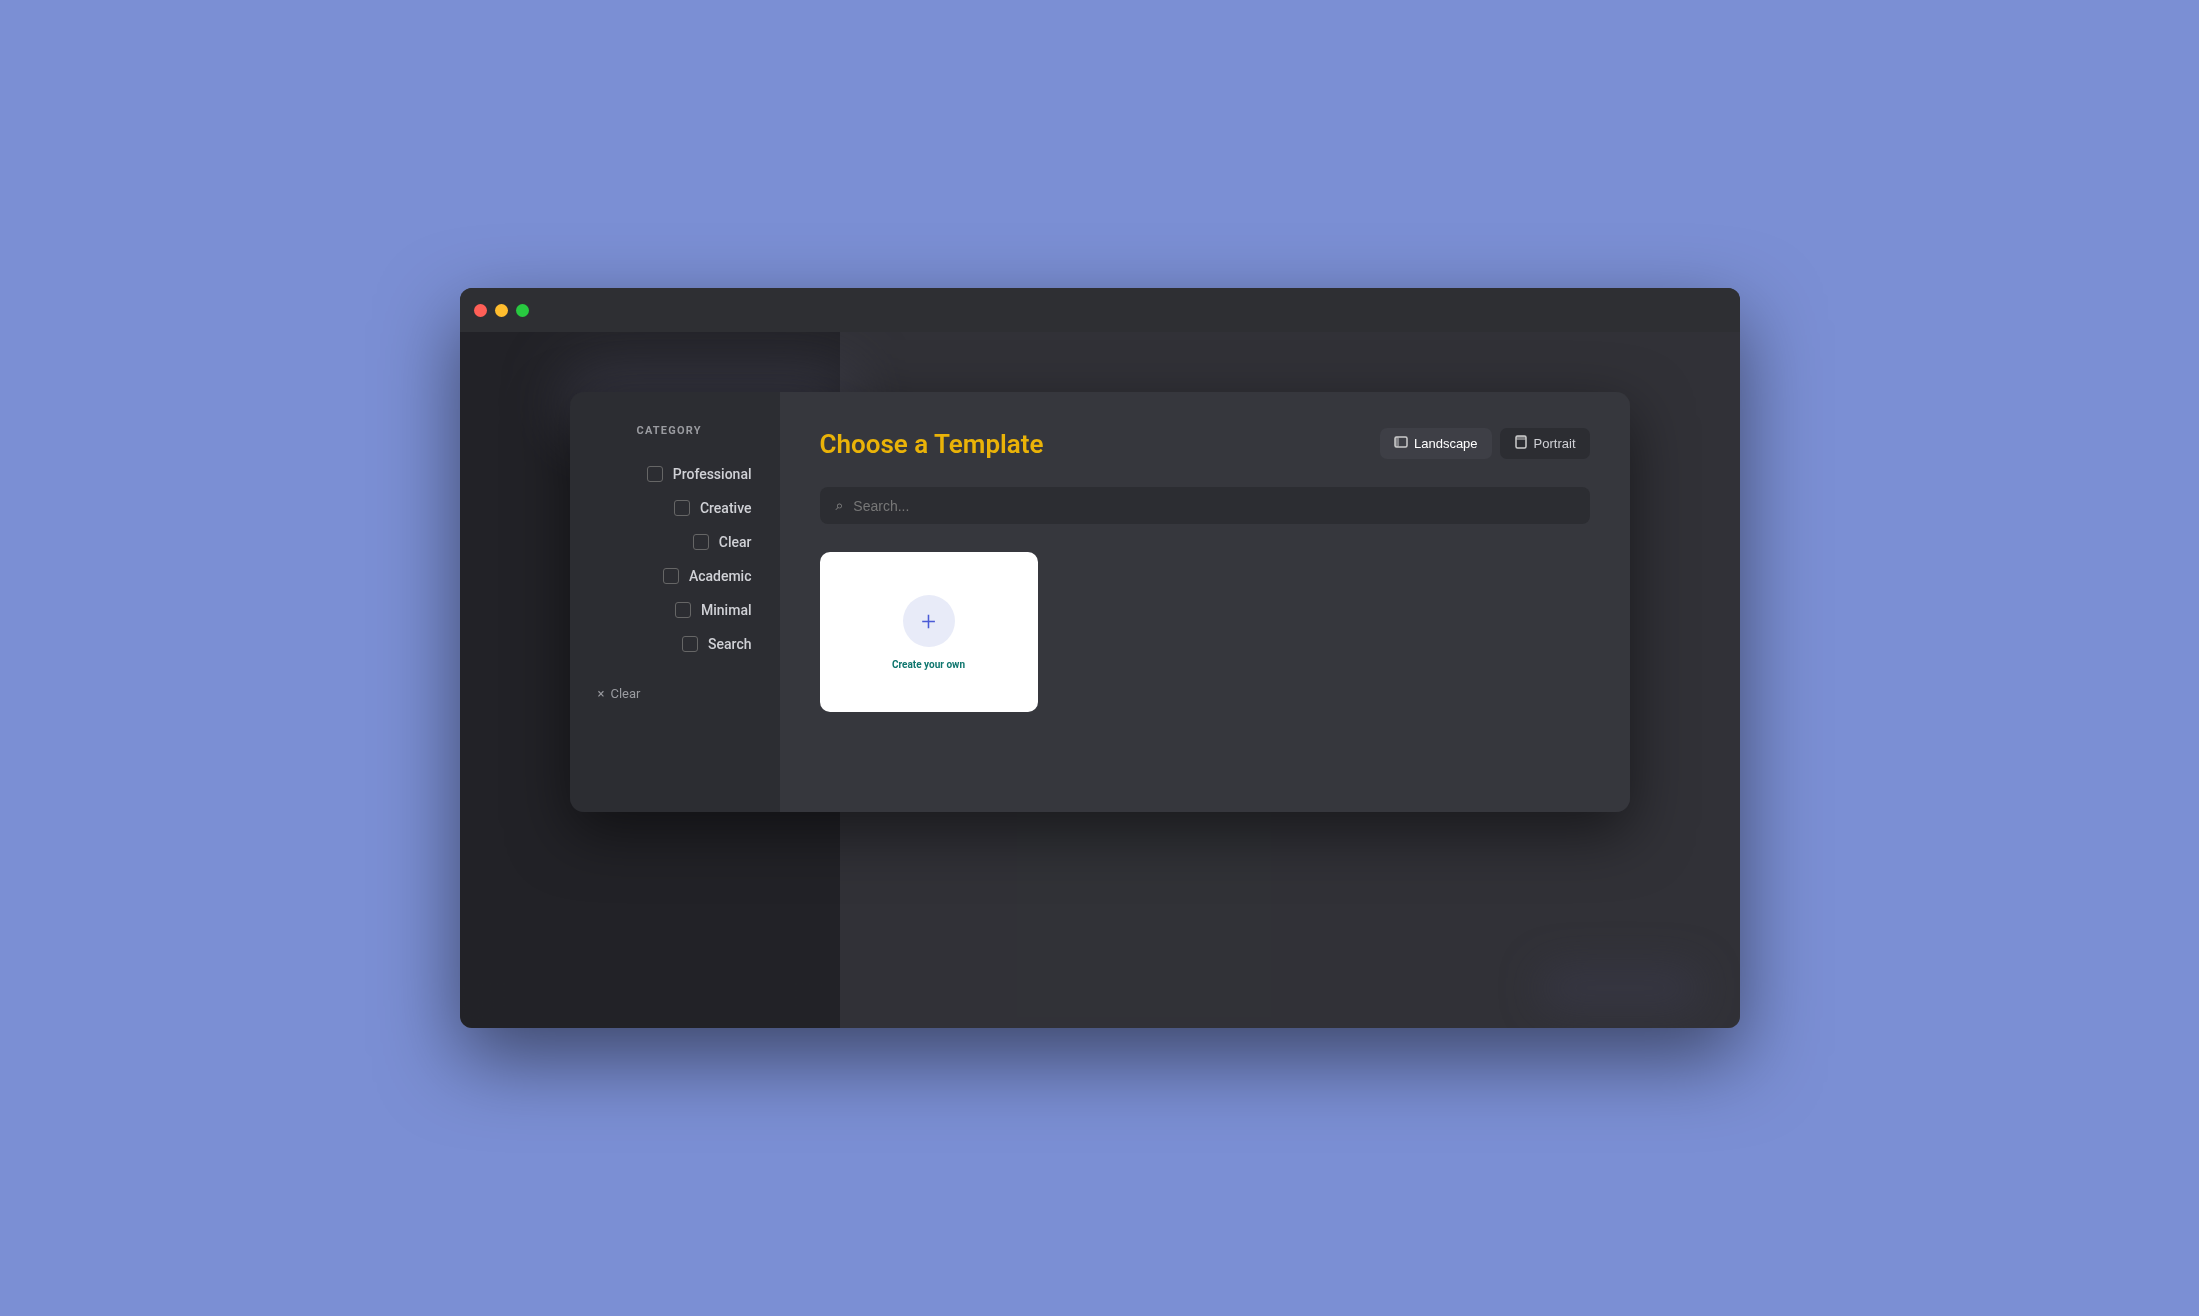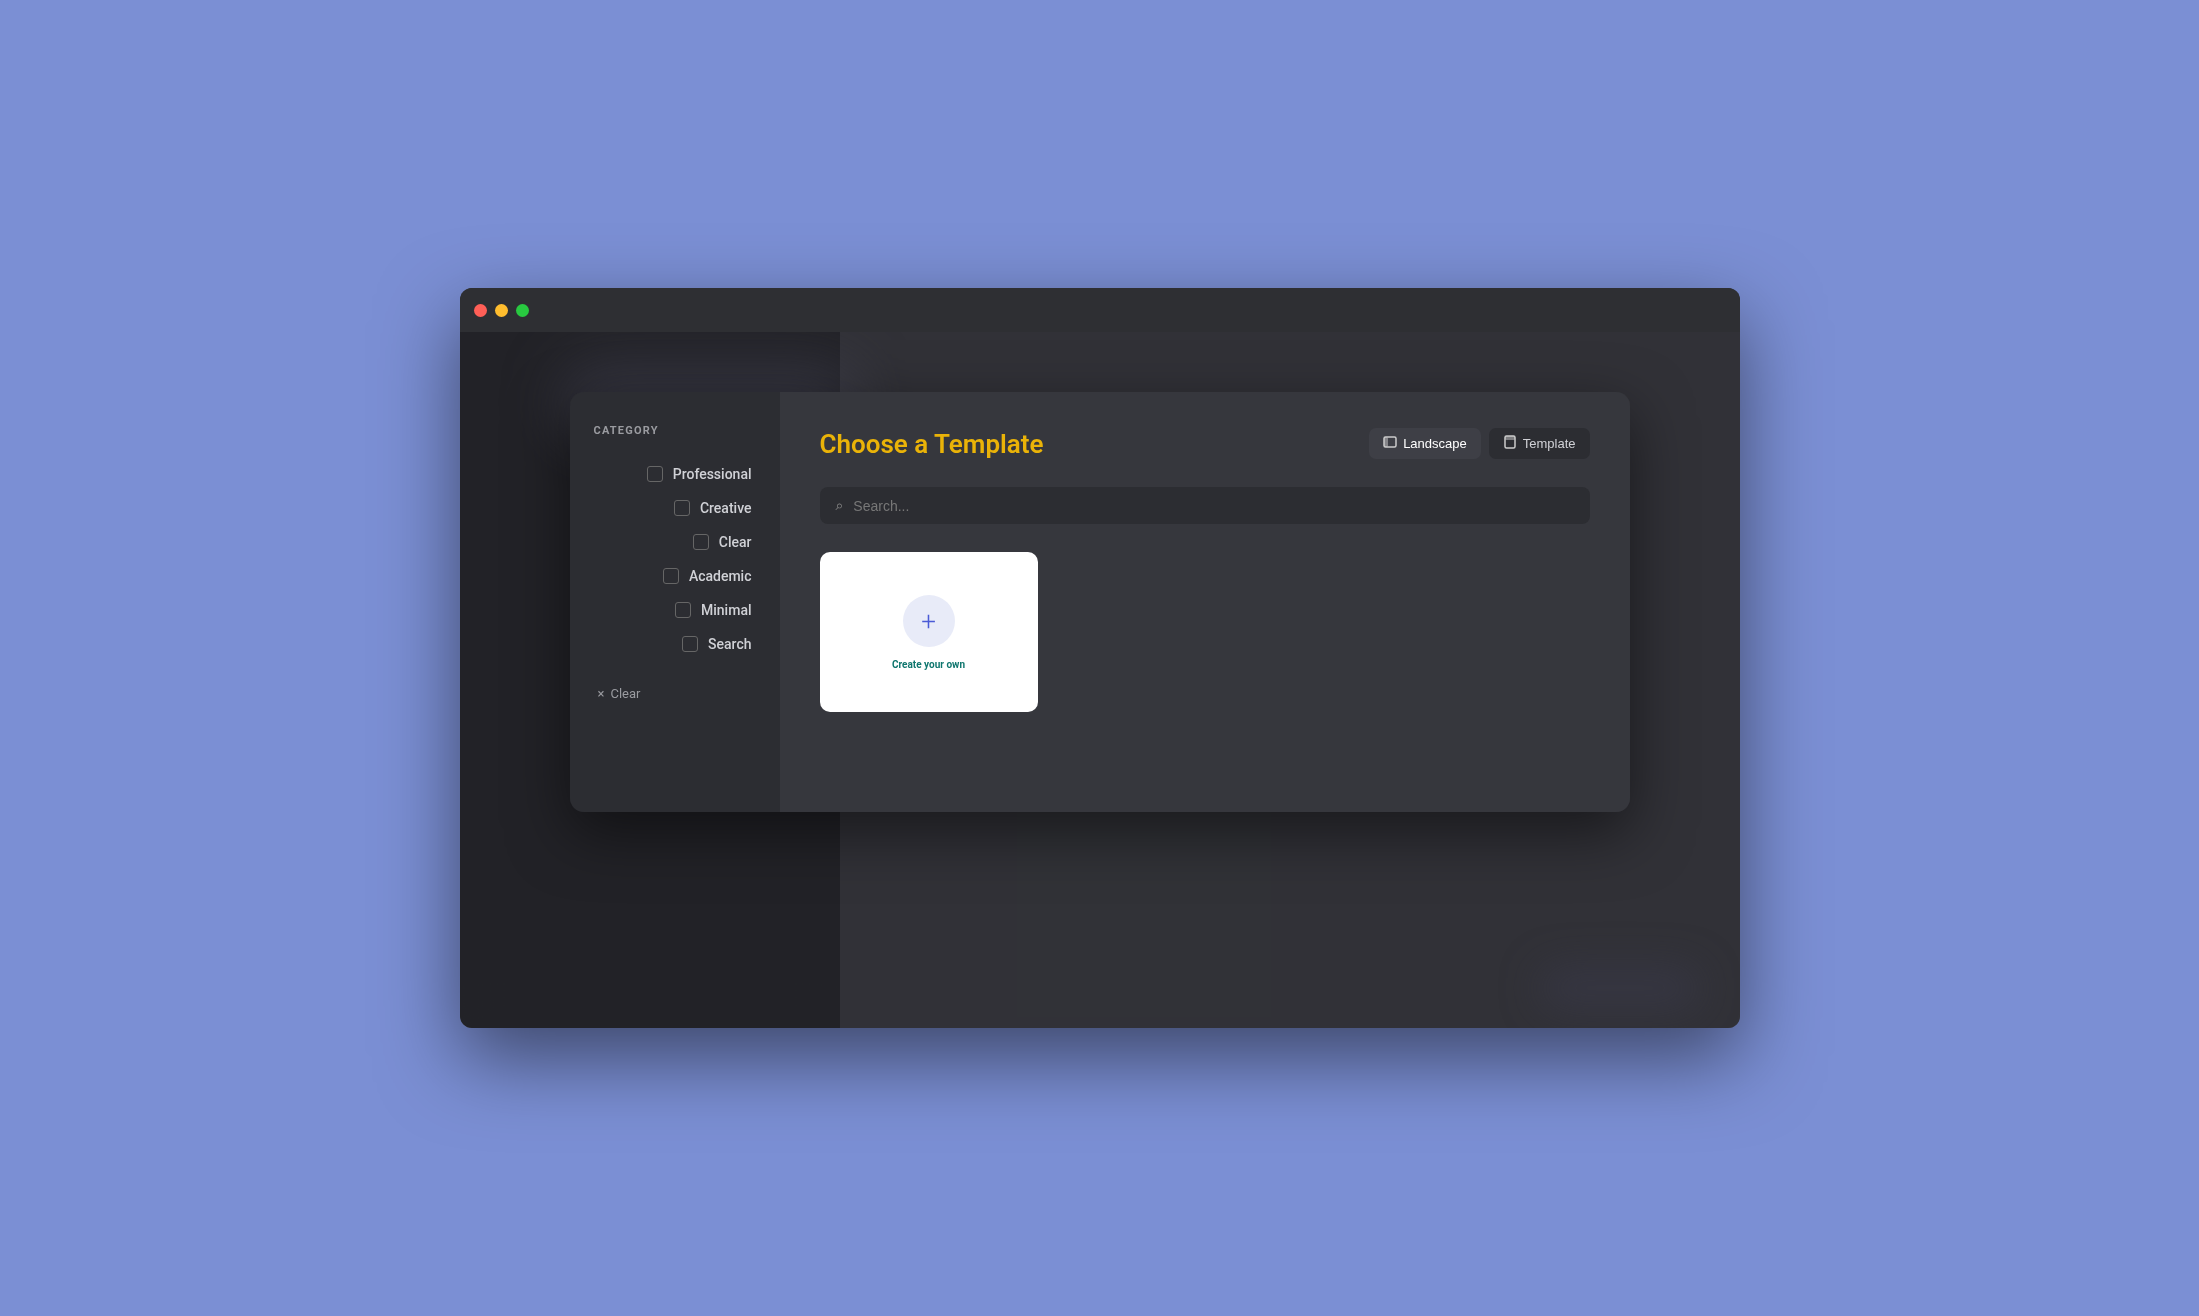--- a/index.html
+++ b/index.html
@@ -95,20 +95,21 @@
       flex-shrink: 0;
     }
 
     .category-label {
       font-size: 11px;
       font-weight: 700;
       letter-spacing: 1.2px;
       color: #9a9ba0;
       text-transform: uppercase;
       margin-bottom: 22px;
+      margin-left: 43px;
     }
 
     .filter-list {
       list-style: none;
       display: flex;
       flex-direction: column;
       gap: 4px;
       align-items: flex-end;
     }
 
@@ -359,21 +360,21 @@
                 </span>
                 <span>Landscape</span>
               </button>
               <button class="view-btn">
                 <span class="view-icon">
                   <svg width="14" height="14" viewBox="0 0 14 14" fill="none" xmlns="http://www.w3.org/2000/svg">
                     <rect x="2" y="1" width="10" height="12" rx="1.5" stroke="#ccc" stroke-width="1.5" fill="none"></rect>
                     <rect x="2" y="1" width="10" height="4" rx="1.5" fill="#ccc" opacity="0.5"></rect>
                   </svg>
                 </span>
-                <span>Template</span>
+                <span>Portrait</span>
               </button>
             </div>
           </div>
 
           <div class="search-bar">
             <span class="search-icon-inner">⌕</span>
             <input type="text" class="search-input" placeholder="Search..." style="">
           </div>
 
           <div class="template-grid">

